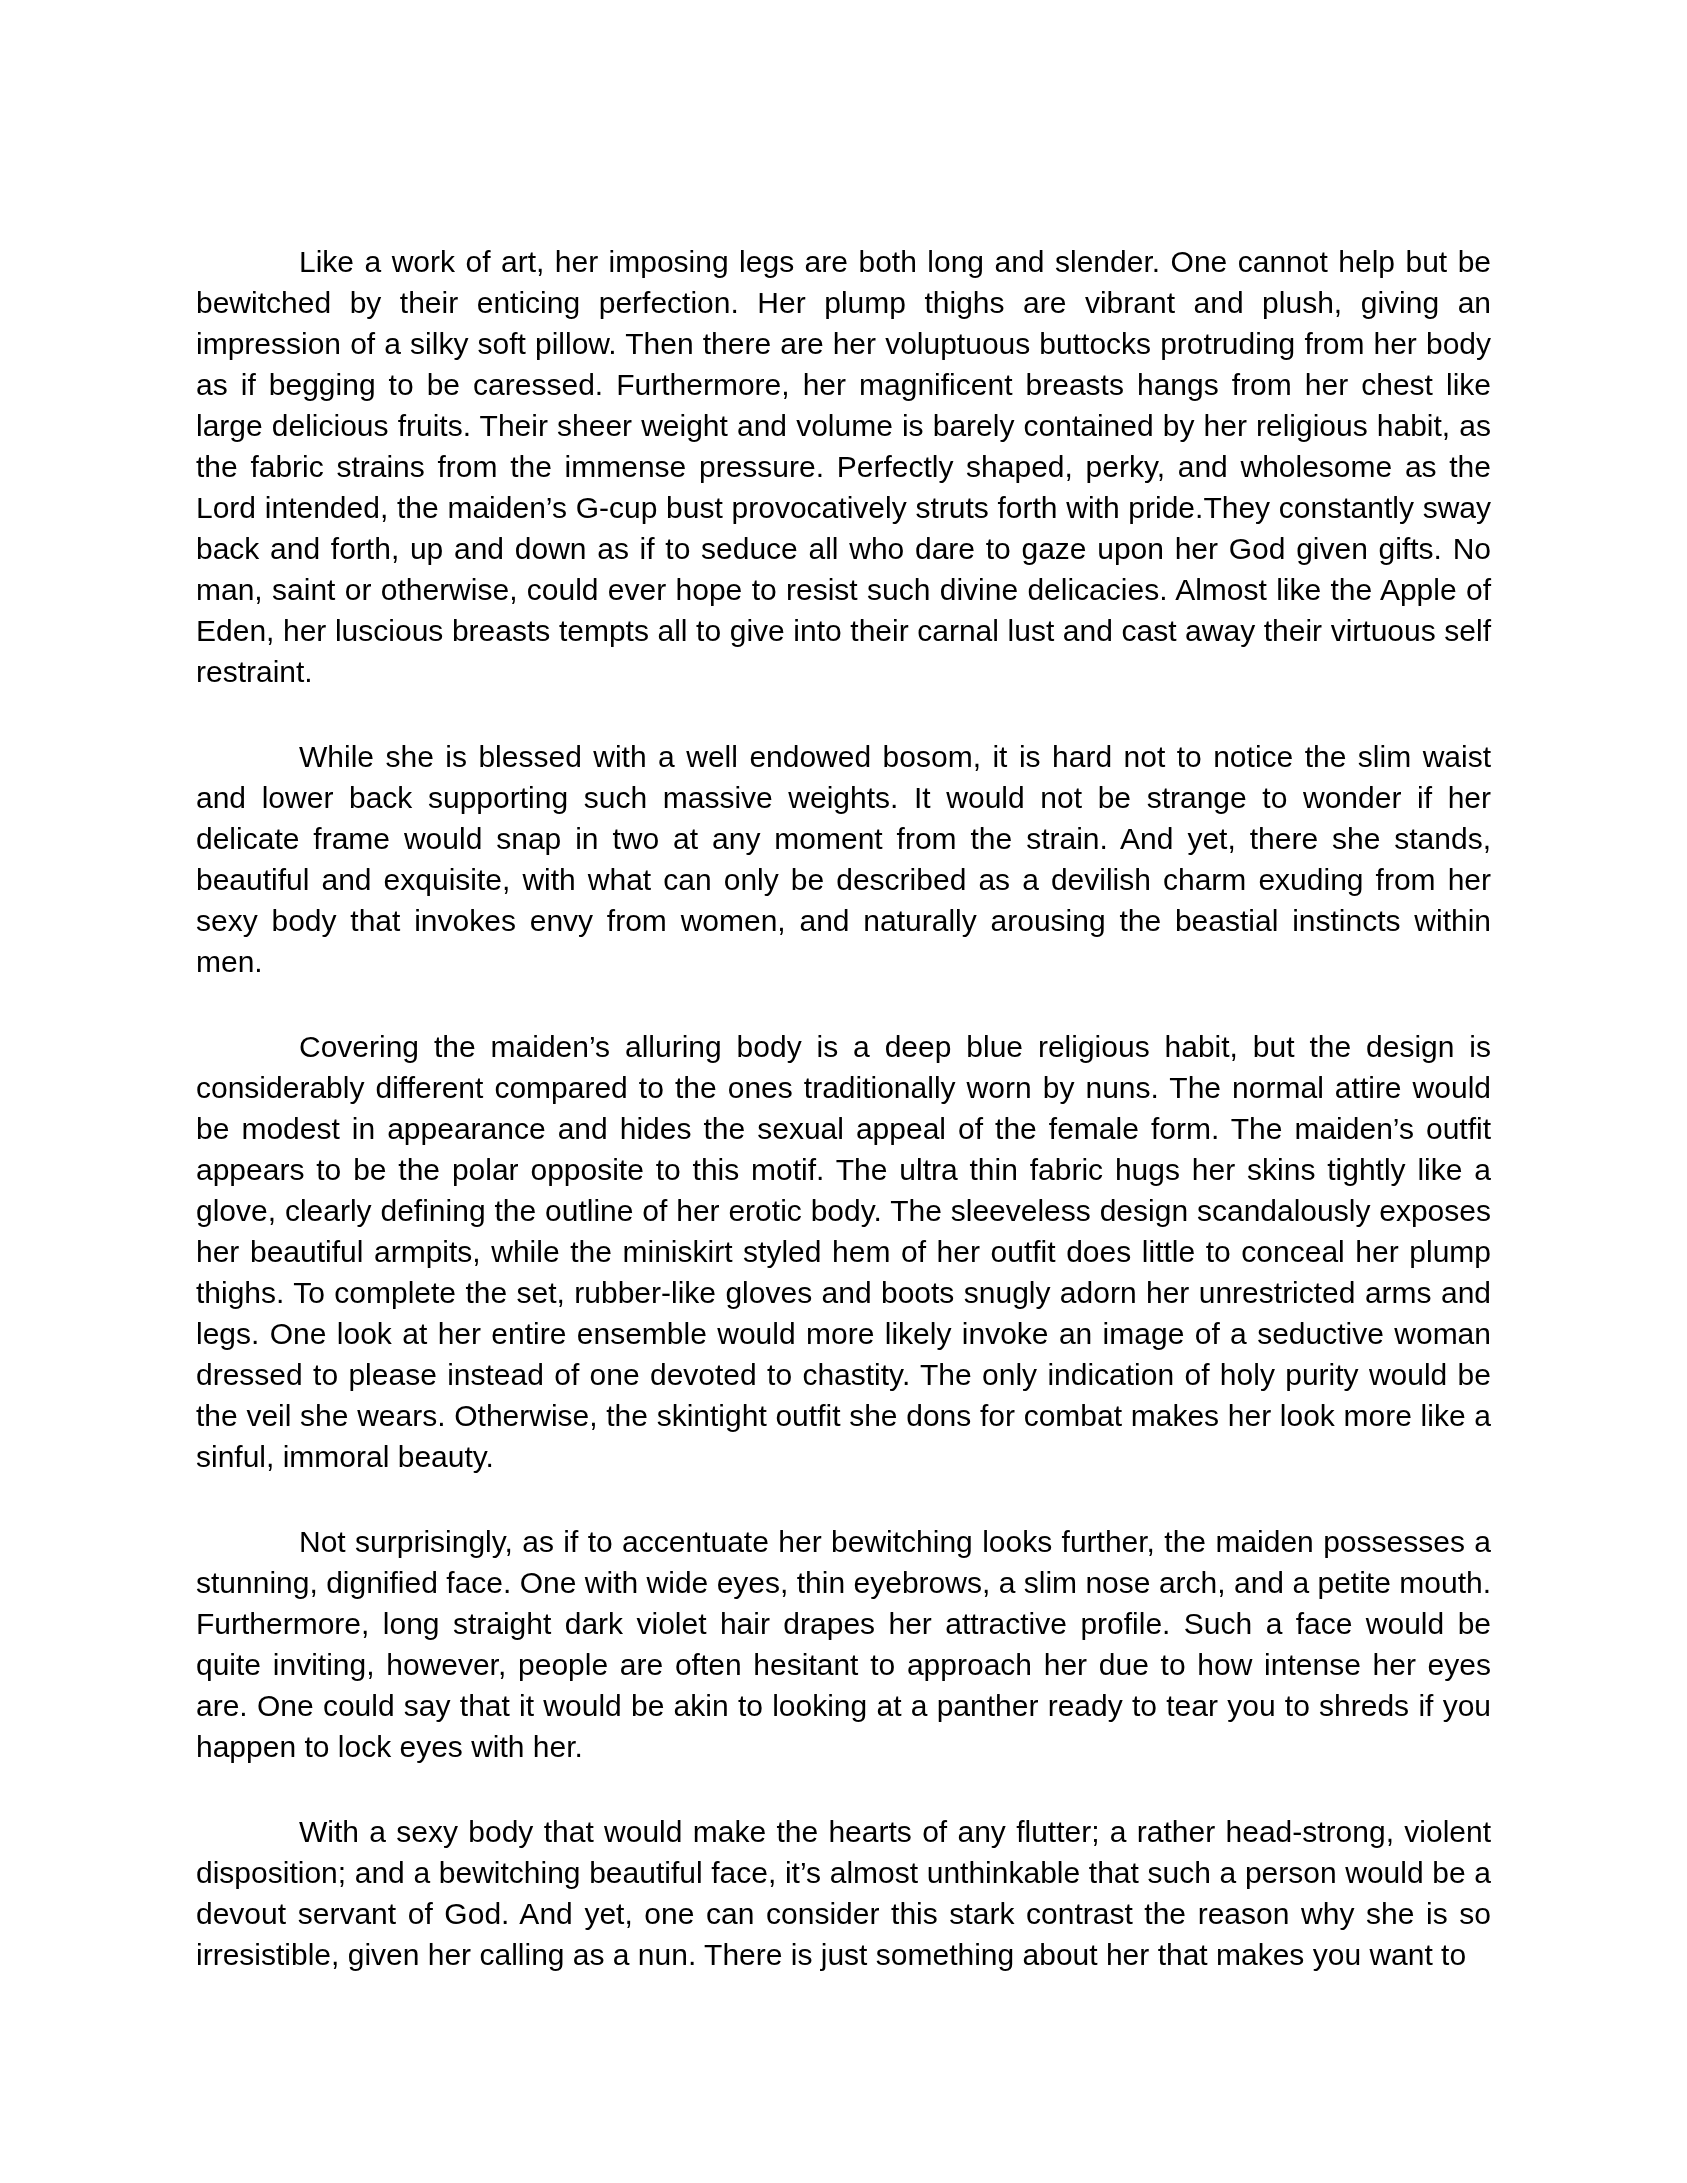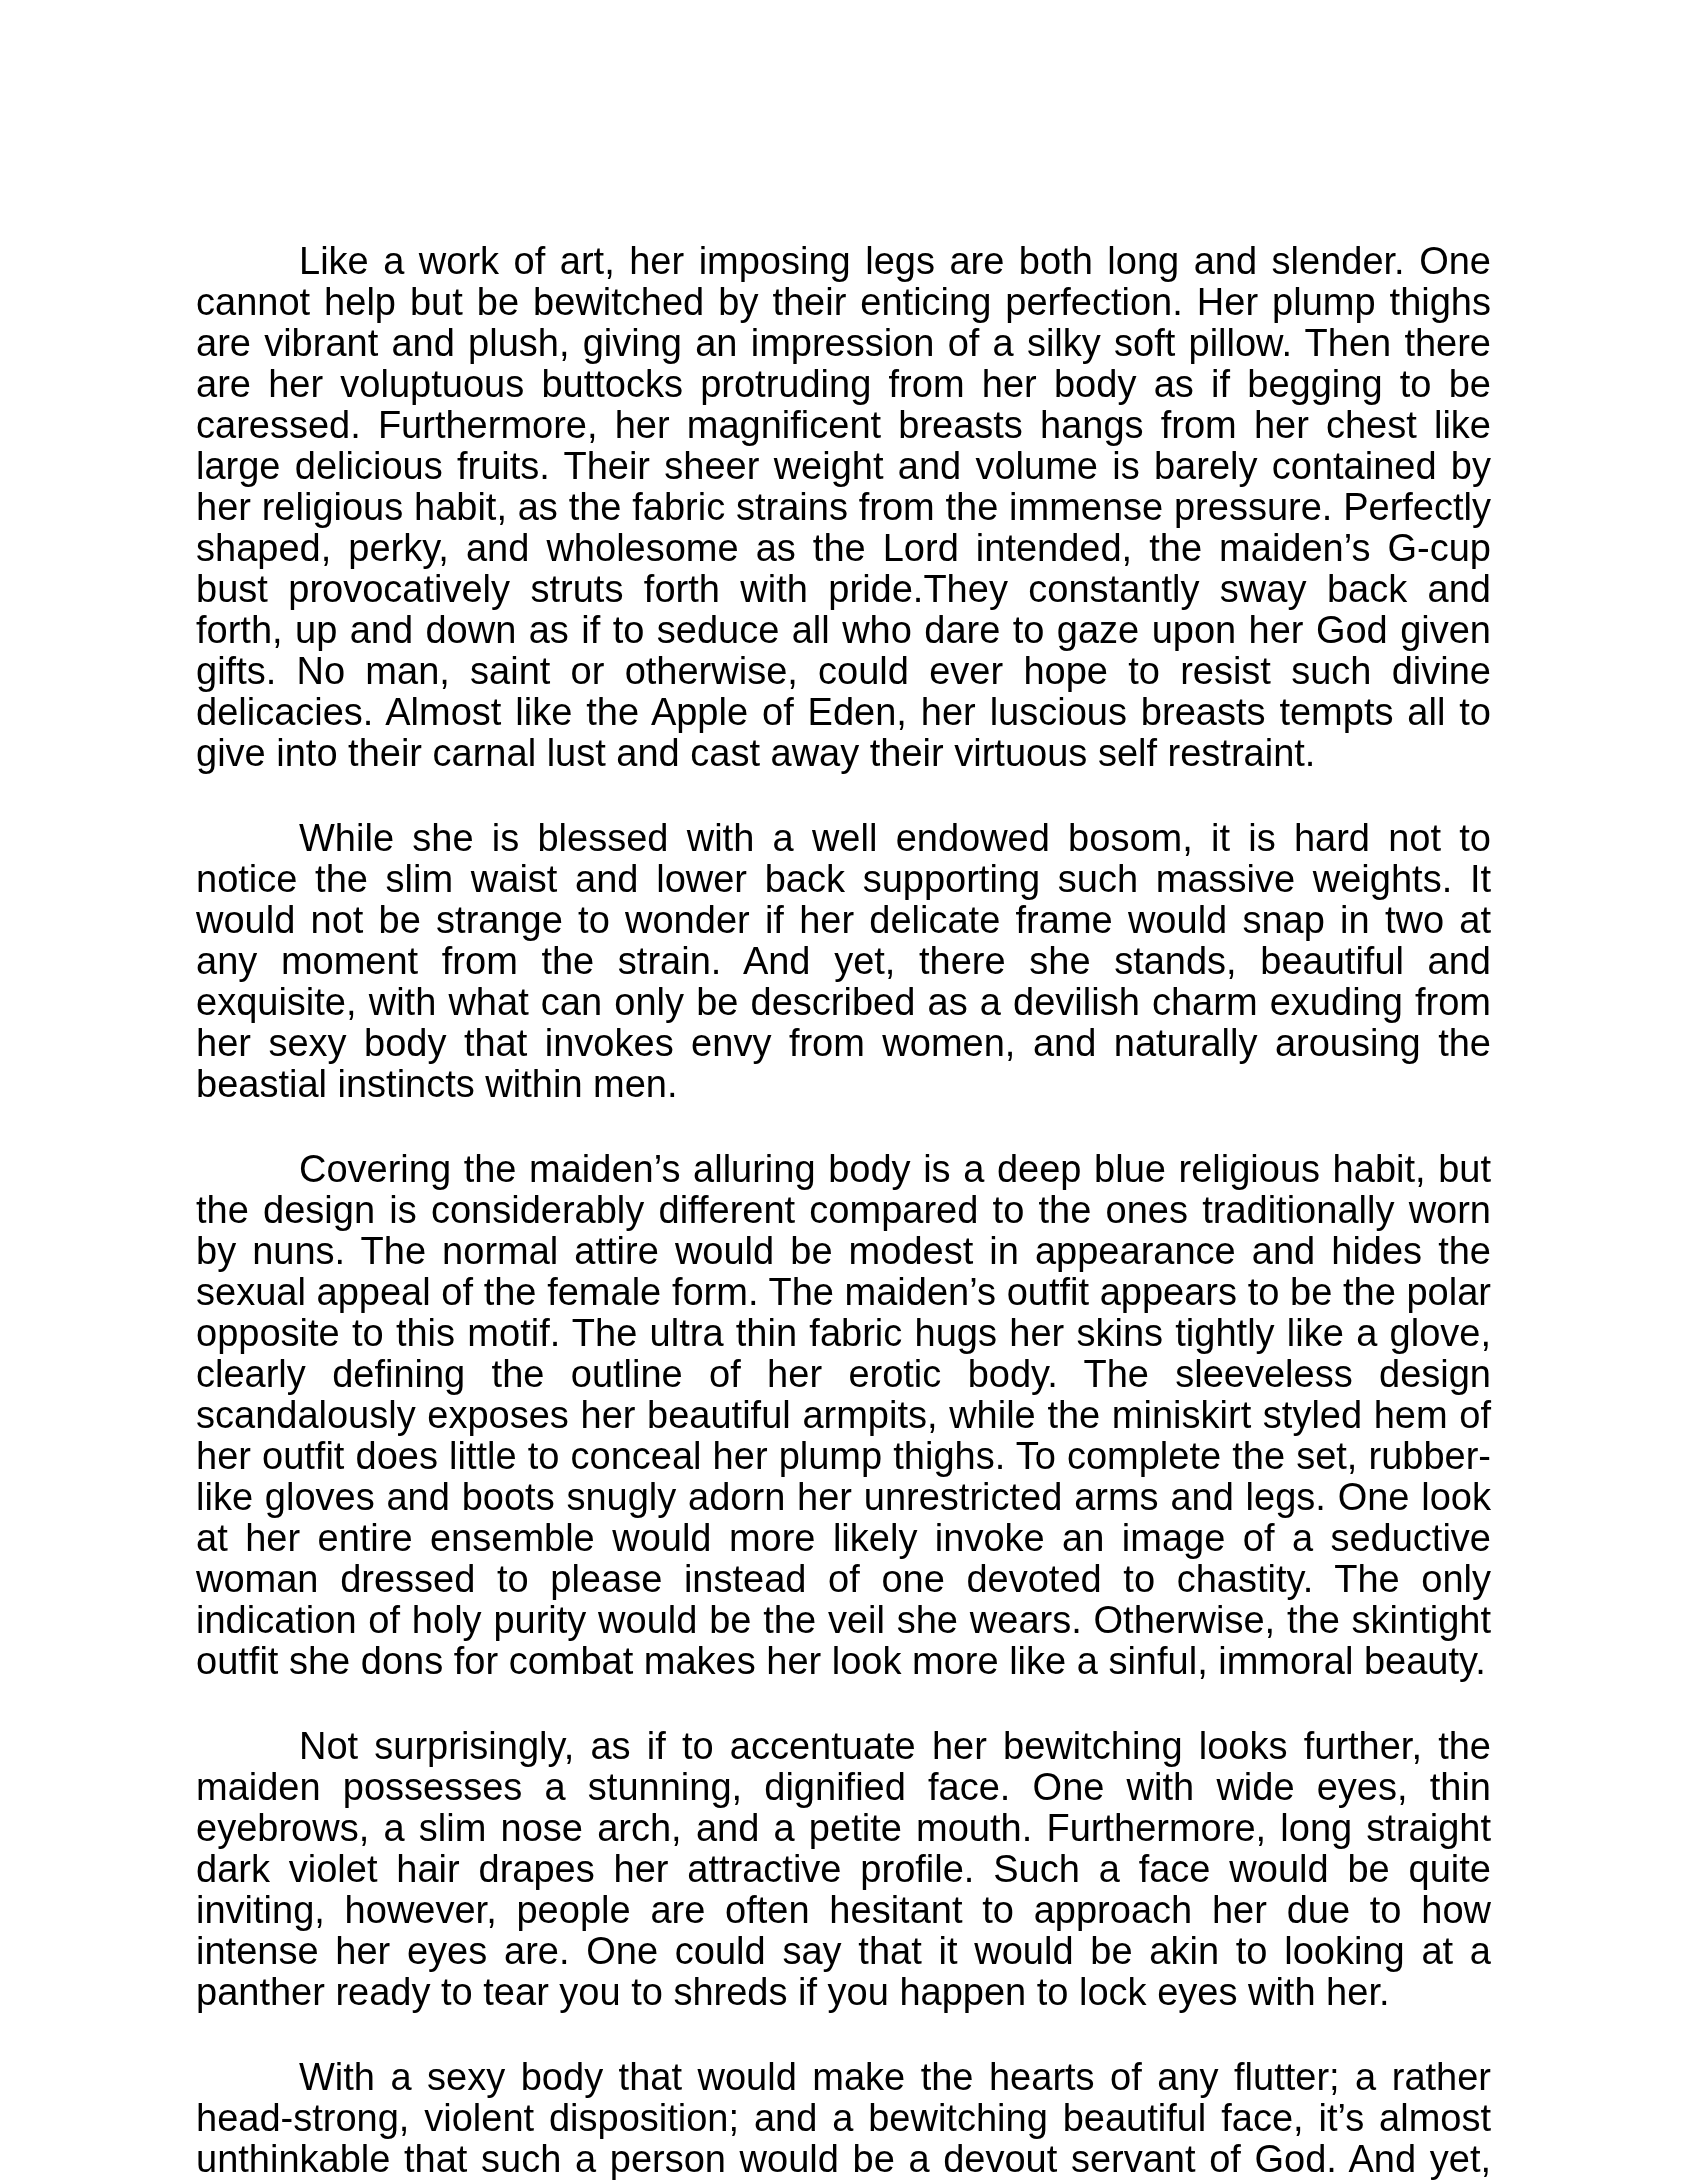--- a/index.html
+++ b/index.html
@@ -16,21 +16,21 @@
   }
   .doc-content {
     position: absolute;
     left: 196px;
     top: 241px;
     width: 1295px;
   }
   .doc-content p {
     margin: 0 0 44px 0;
     font-family: "Liberation Sans", "DejaVu Sans", sans-serif;
-    font-size: 38px;
+    font-size: 30px;
     line-height: 41px;
     color: #000000;
     text-align: justify;
     text-indent: 103px;
   }
   .doc-content p:last-child {
     margin-bottom: 15px;
   }
 </style>
 </head>

